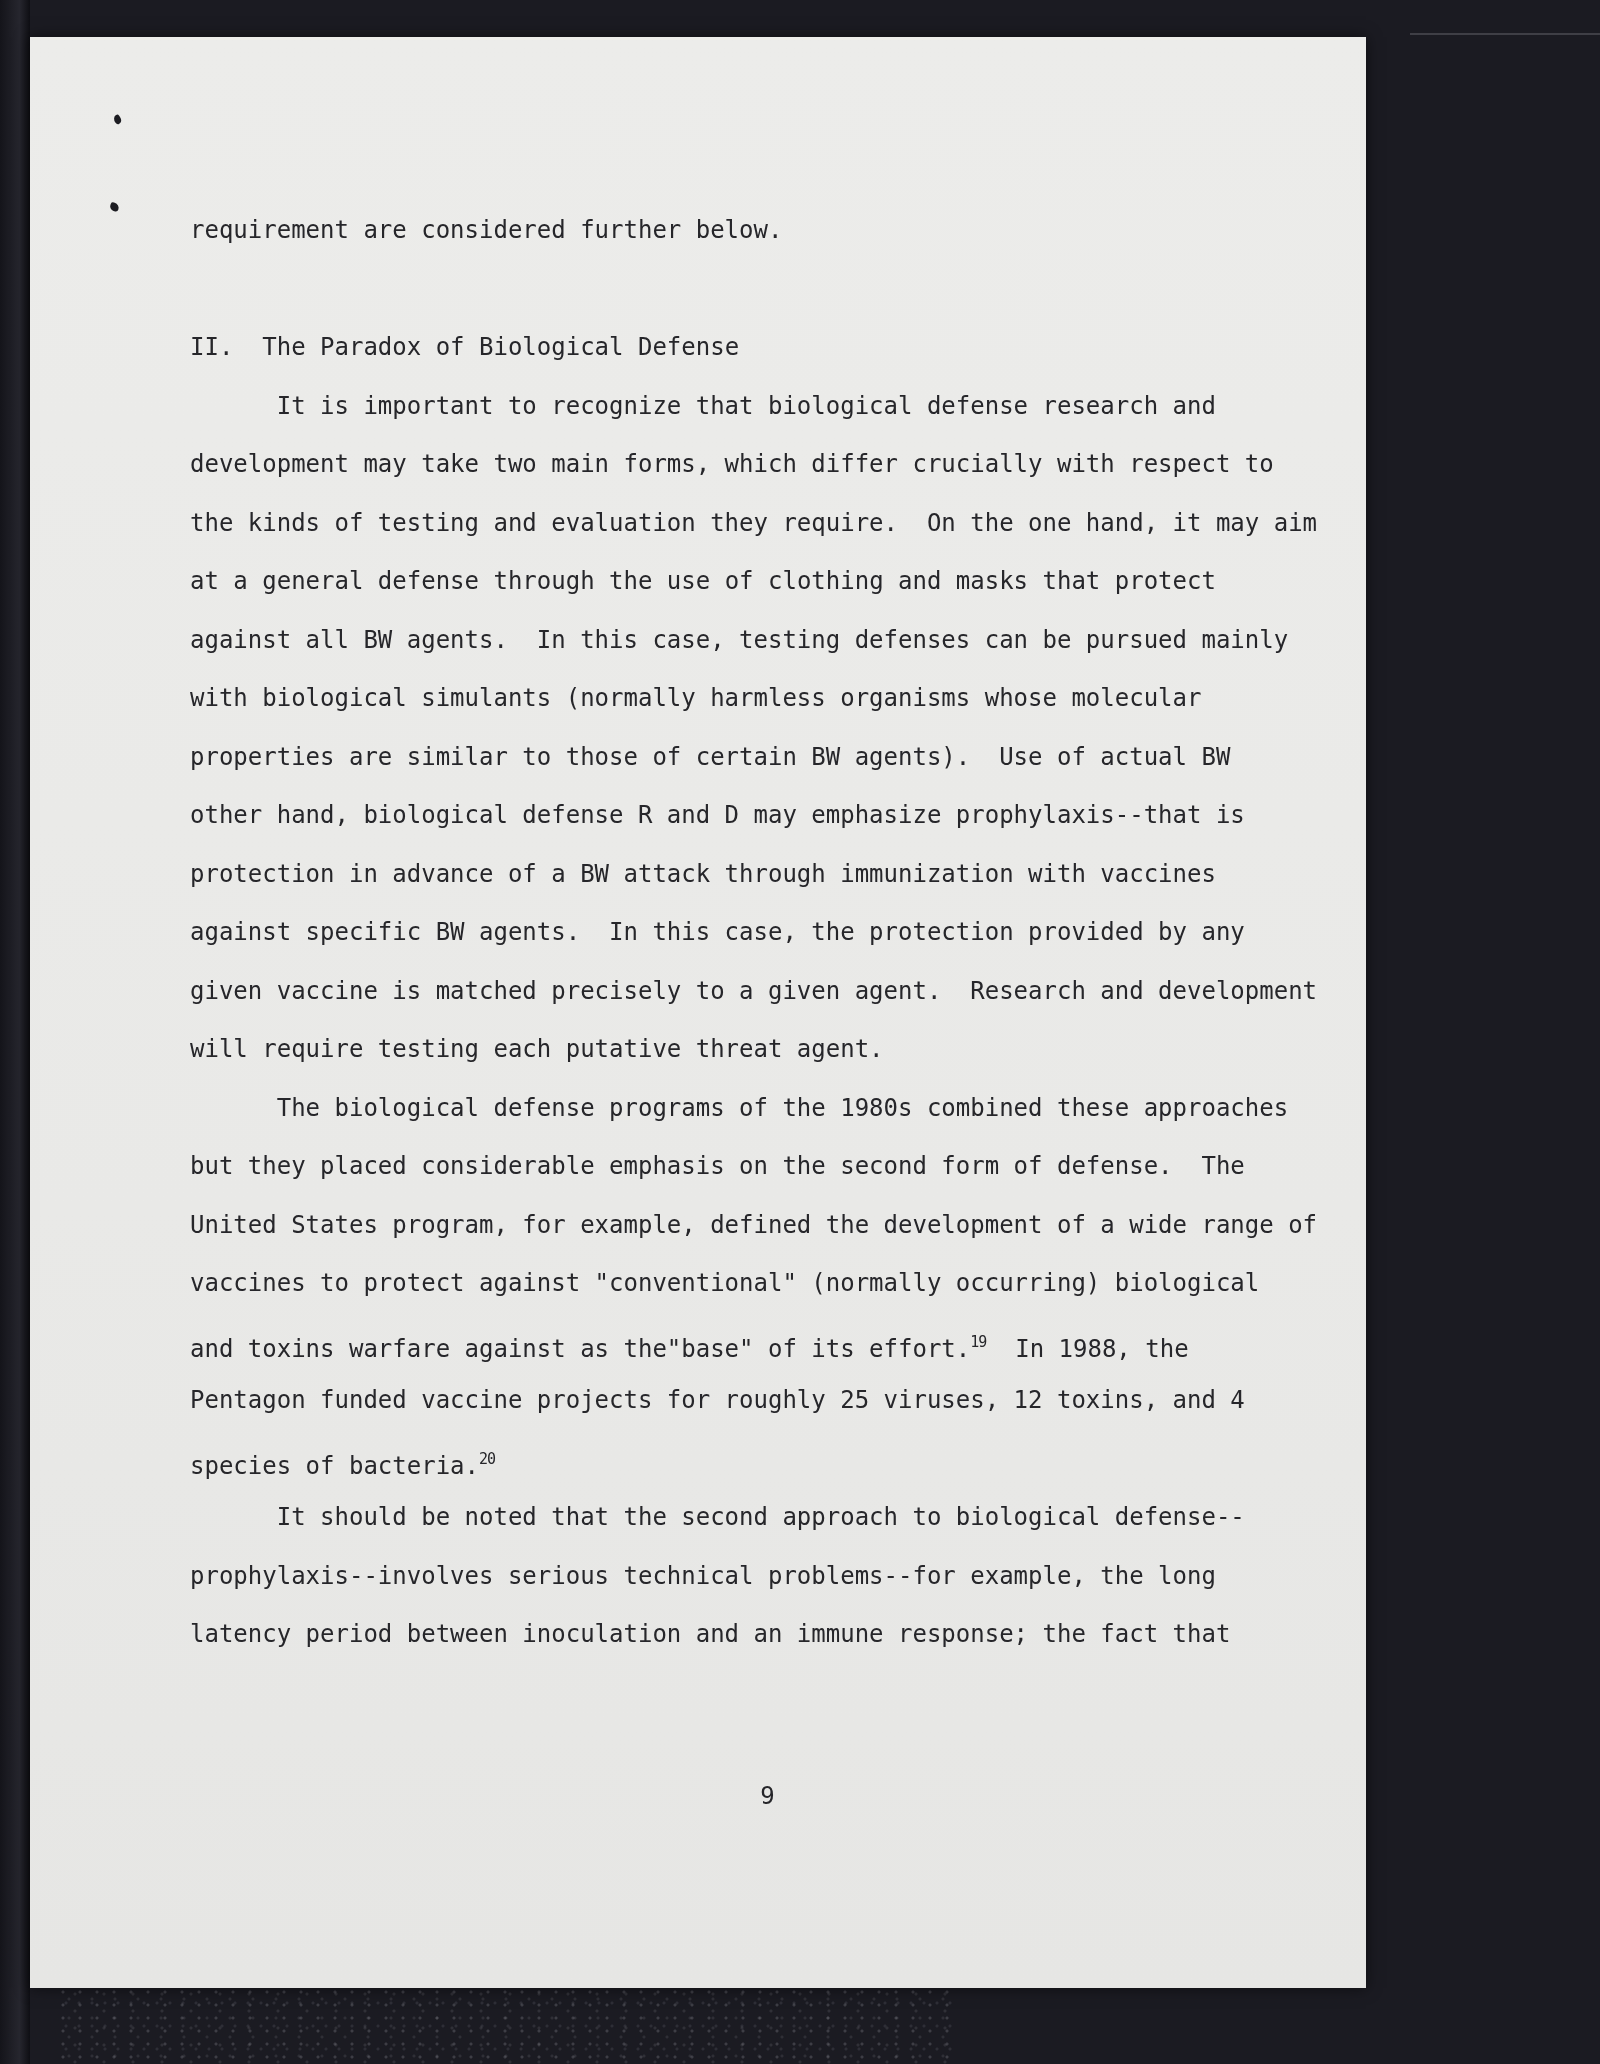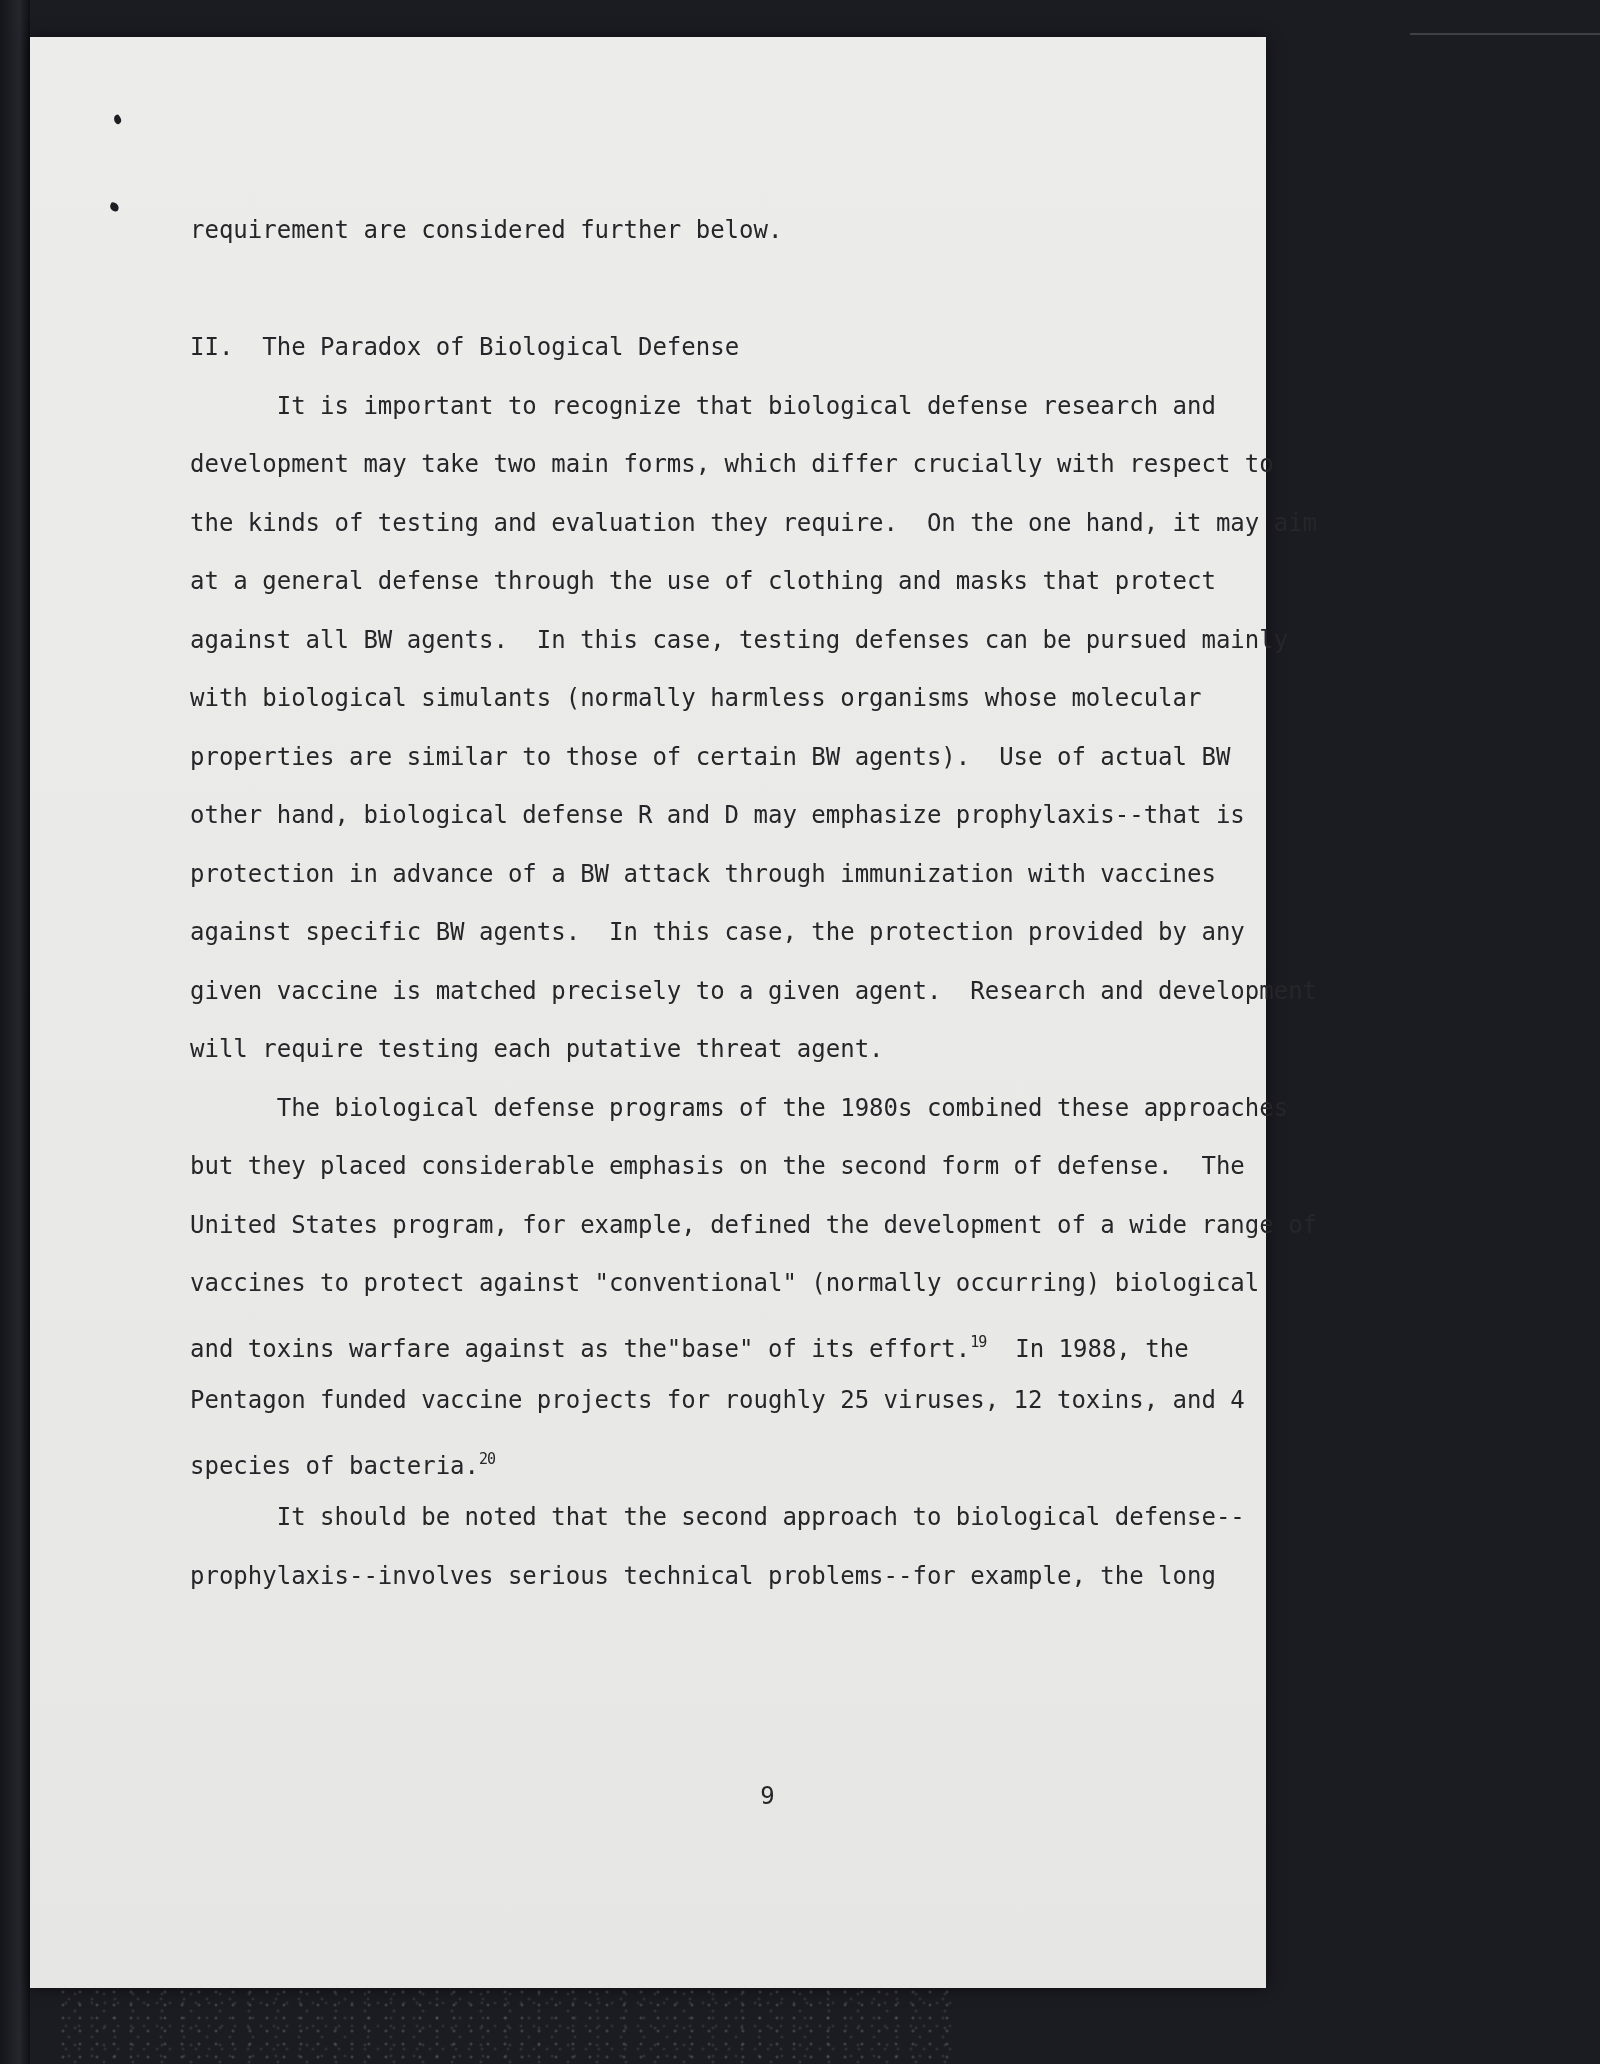--- a/index.html
+++ b/index.html
@@ -24,21 +24,21 @@
     position:absolute;left:60px;top:1988px;width:900px;height:76px;
     background-image:
       radial-gradient(circle at 3px 4px,  rgba(170,170,178,.30) 0 1px, transparent 2px),
       radial-gradient(circle at 9px 11px, rgba(140,140,150,.22) 0 1px, transparent 2px),
       radial-gradient(circle at 15px 6px, rgba(190,190,200,.16) 0 1px, transparent 2px),
       radial-gradient(circle at 6px 15px, rgba(150,150,160,.20) 0 1px, transparent 2px);
     background-size:17px 13px,23px 19px,29px 17px,13px 23px;
     opacity:.8;
   }
   .paper{
-    position:absolute;left:30px;top:37px;width:1236px;height:1951px;
+    position:absolute;left:30px;top:37px;width:1336px;height:1951px;
     background:linear-gradient(180deg,#ececea 0%,#e9e9e7 60%,#e6e6e4 100%);
     box-shadow:0 0 14px rgba(0,0,0,0.55);
   }
   .speck{
     position:absolute;background:#1d1d22;
   }
   .speck.s1{left:84px;top:78px;width:7px;height:9px;border-radius:70% 30% 60% 40%;transform:rotate(-35deg);}
   .speck.s2{left:80px;top:166px;width:9px;height:8px;border-radius:30% 70% 40% 60%;transform:rotate(20deg);}
   .lines{
     position:absolute;left:160px;top:164px;width:1190px;
@@ -88,16 +88,17 @@
         <div class="line"><span>will require testing each putative threat agent.</span></div>
         <div class="line"><span>      The biological defense programs of the 1980s combined these approaches</span></div>
         <div class="line"><span>but they placed considerable emphasis on the second form of defense.  The</span></div>
         <div class="line"><span>United States program, for example, defined the development of a wide range of</span></div>
         <div class="line"><span>vaccines to protect against "conventional" (normally occurring) biological</span></div>
         <div class="line"><span>and toxins warfare against as the"base" of its effort.</span><span class="sup">19</span><span>  In 1988, the</span></div>
         <div class="line"><span>Pentagon funded vaccine projects for roughly 25 viruses, 12 toxins, and 4</span></div>
         <div class="line"><span>species of bacteria.</span><span class="sup">20</span></div>
         <div class="line"><span>      It should be noted that the second approach to biological defense--</span></div>
         <div class="line"><span>prophylaxis--involves serious technical problems--for example, the long</span></div>
+        <div class="line"><span>latency period between inoculation and an immune response; the fact that</span></div>
       </div>
     <div class="page-number">9</div>
   </div>
 </div>
 
 </body></html>

